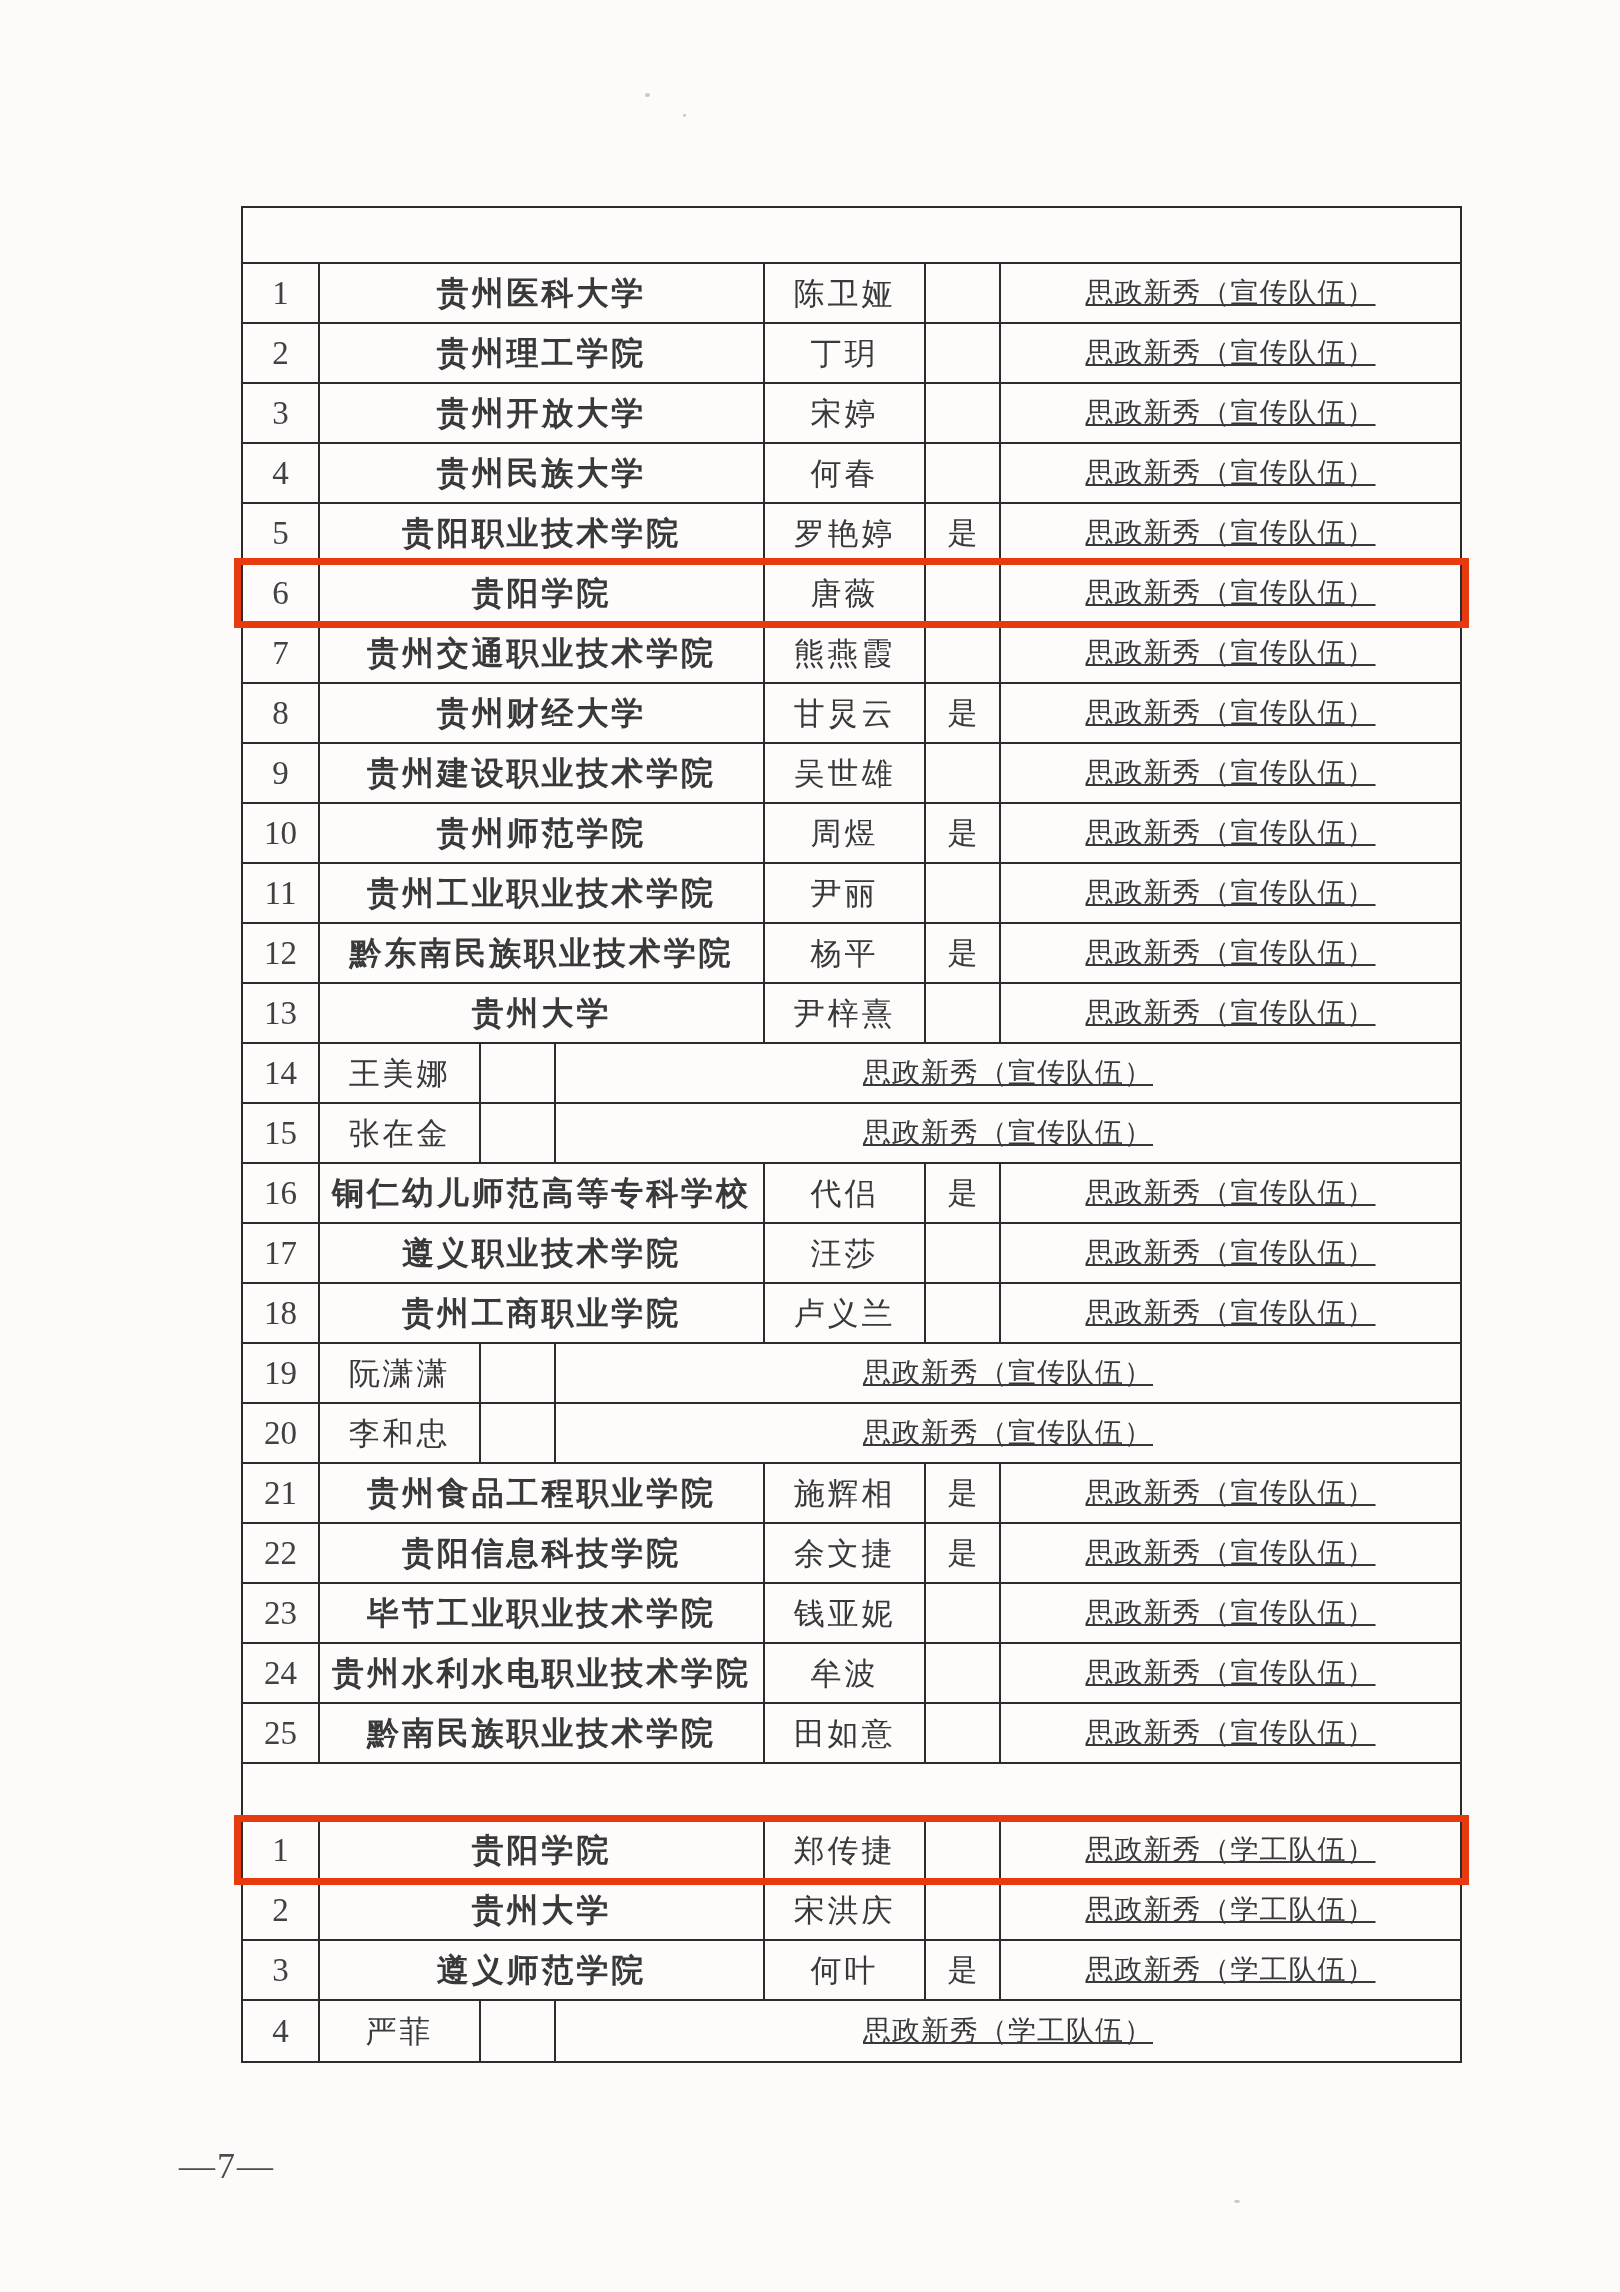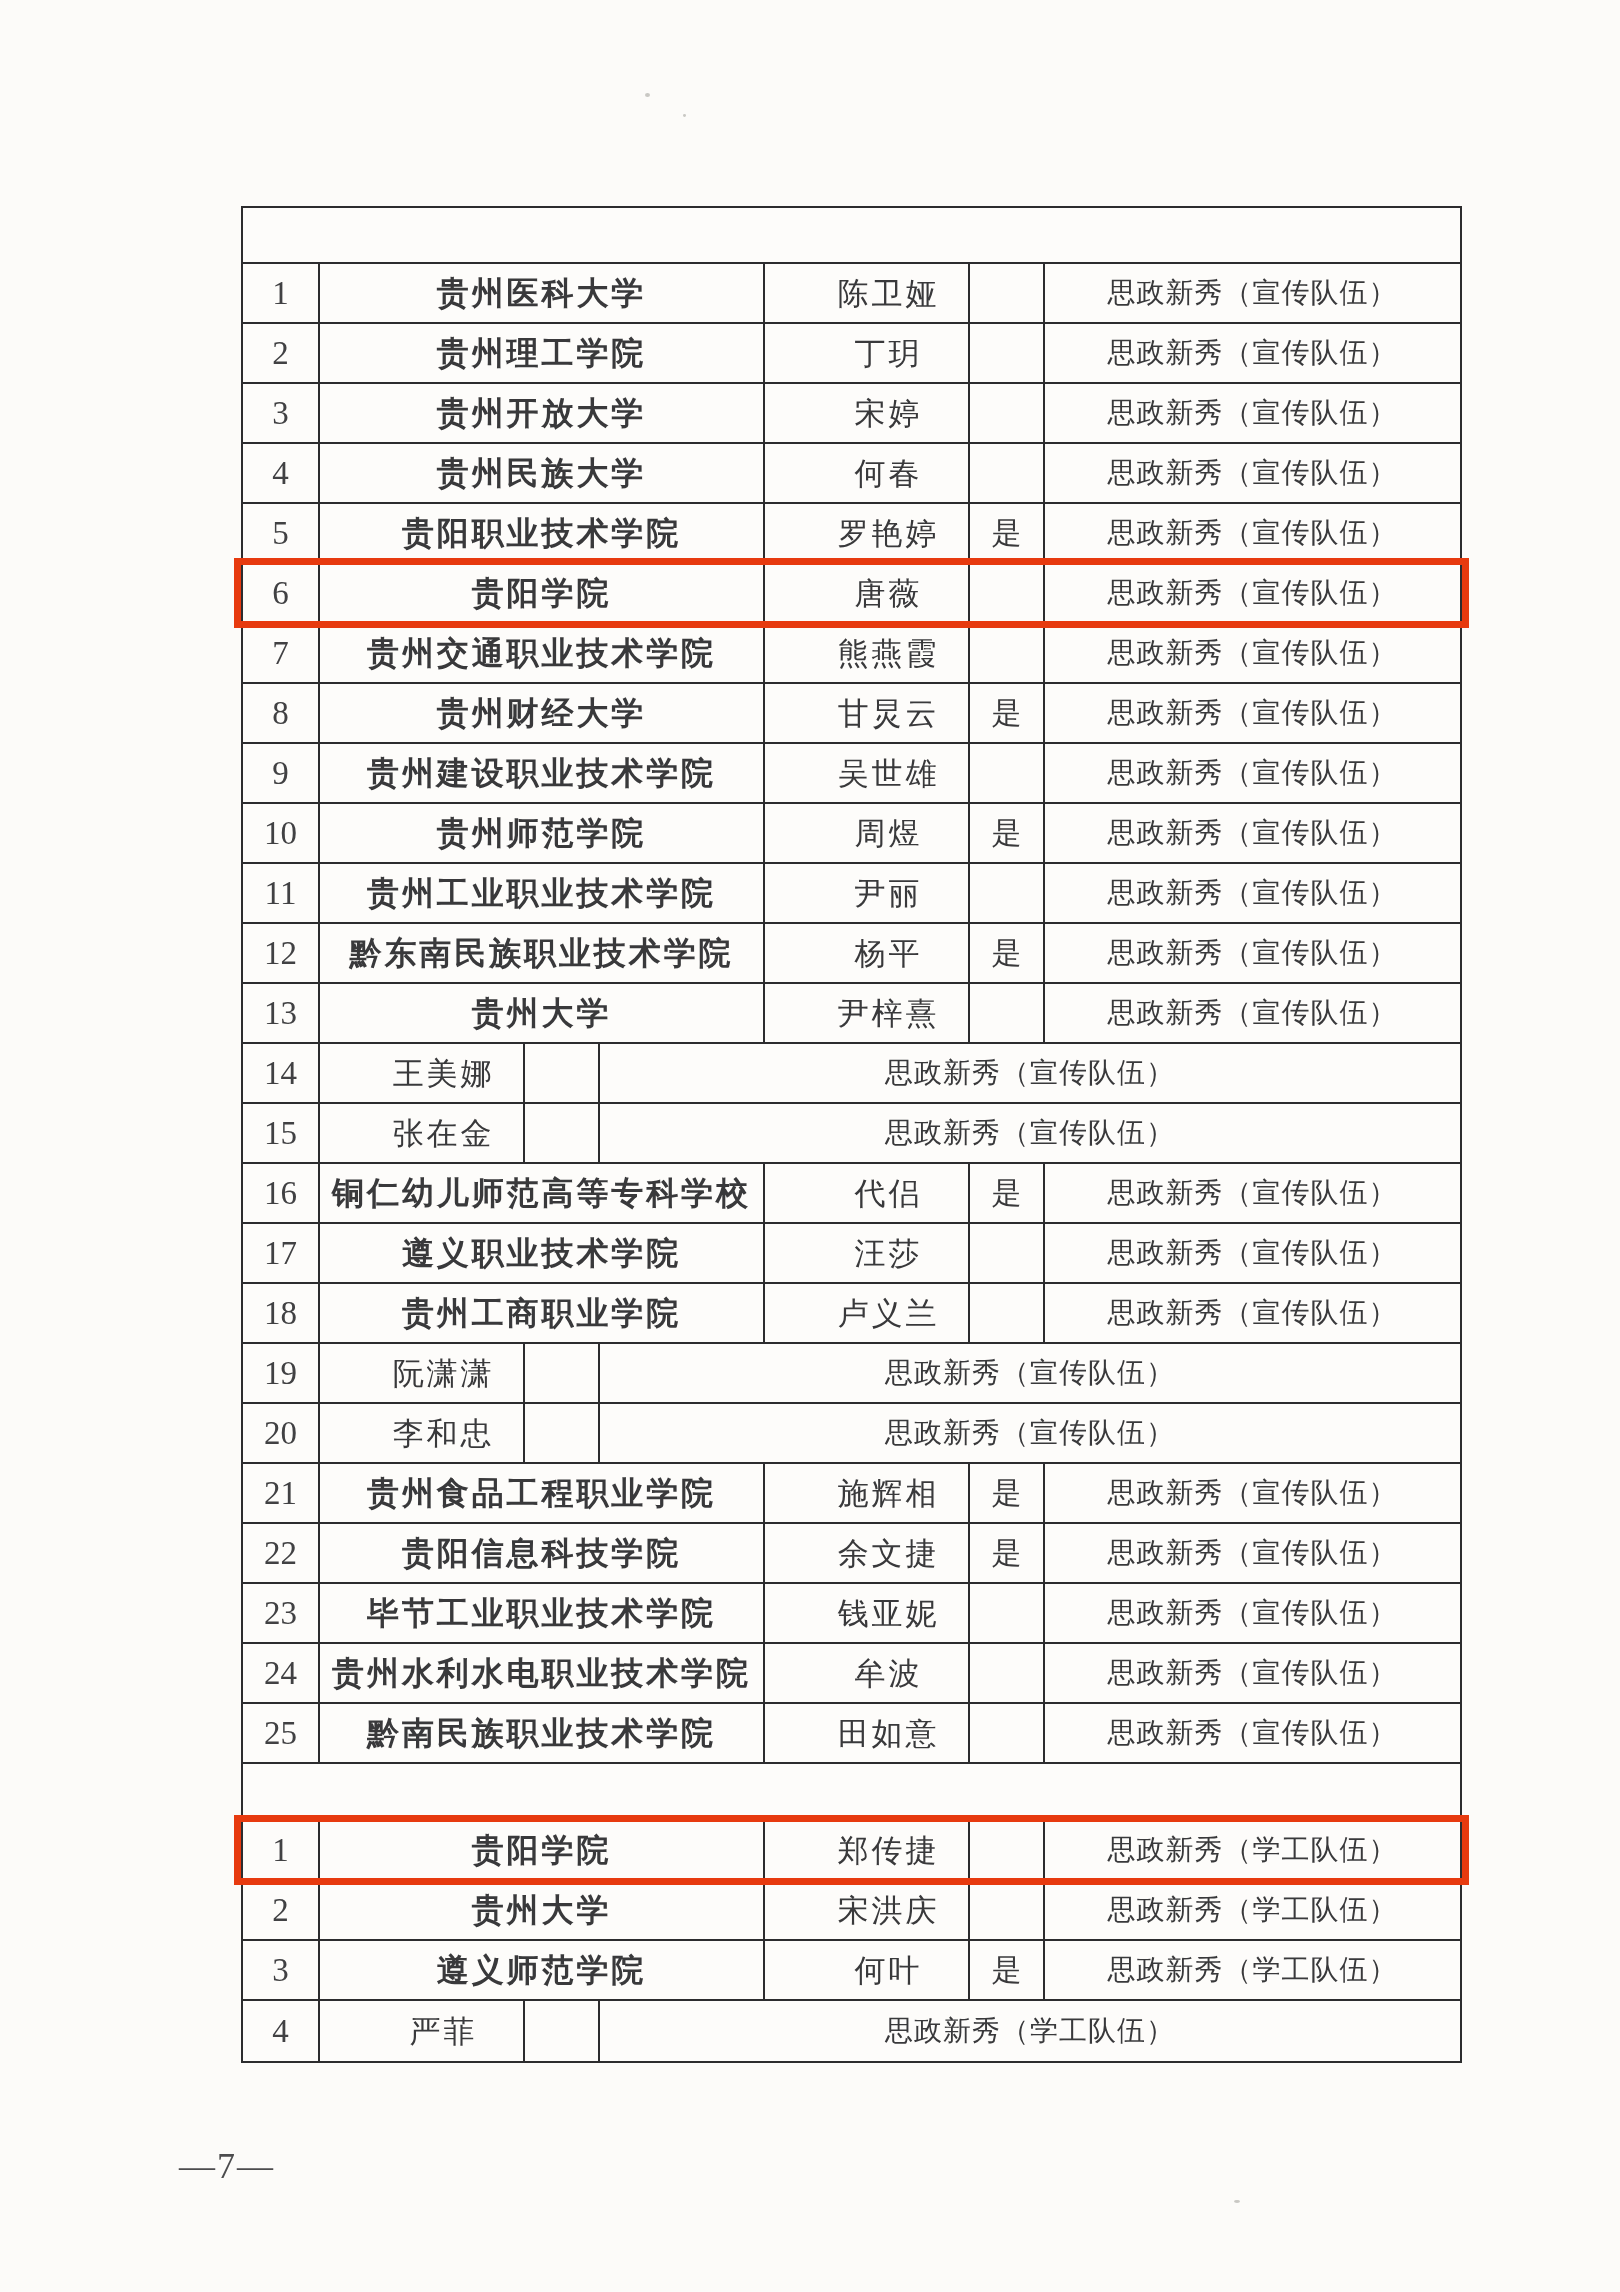--- a/index.html
+++ b/index.html
@@ -30,23 +30,23 @@
   .tcell{
     box-sizing:border-box;
     border-right:2px solid #2c2c2e;
     display:flex;align-items:center;justify-content:center;
     overflow:hidden;white-space:nowrap;
     line-height:1;
   }
   .tcell:last-child{border-right:none;}
   .c-no{width:77px;font-size:33px;color:#414143;}
   .c-school{width:445px;font-size:32px;letter-spacing:2.9px;font-weight:bold;}
-  .c-name{width:161px;font-size:31px;letter-spacing:2.9px;margin-left:44px;}
+  .c-name{width:161px;font-size:31px;letter-spacing:2.9px;}
   .c-mark{width:75px;font-size:30px;}
-  .c-award{flex:1;font-size:28px;letter-spacing:1px;}
+  .c-award{flex:1;font-size:28px;letter-spacing:1px;text-decoration:underline;}
   .header .tcell,.spacer .tcell{border-right:none;}
 
   
   .trow.hl::after{
     content:"";
     position:absolute;left:-8.8px;right:-8.8px;top:-5.9px;bottom:-5.9px;
     border:7.8px solid #e73a0f;
     pointer-events:none;z-index:6;
   }
 

